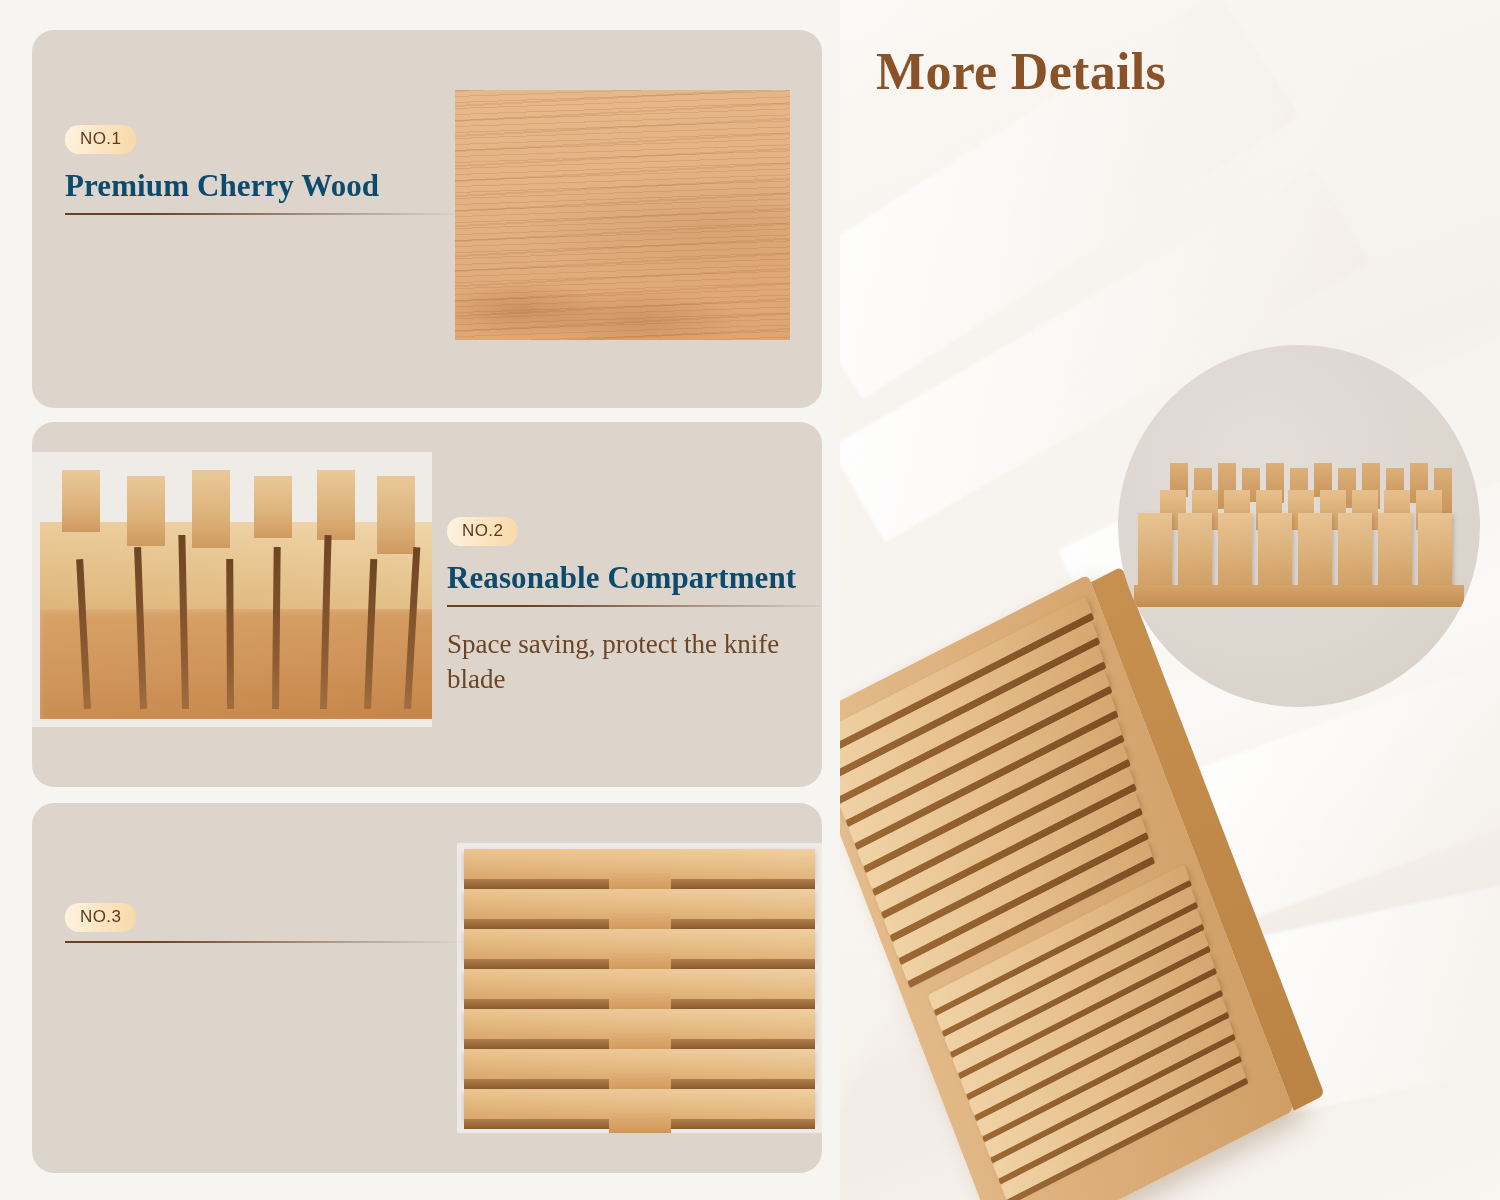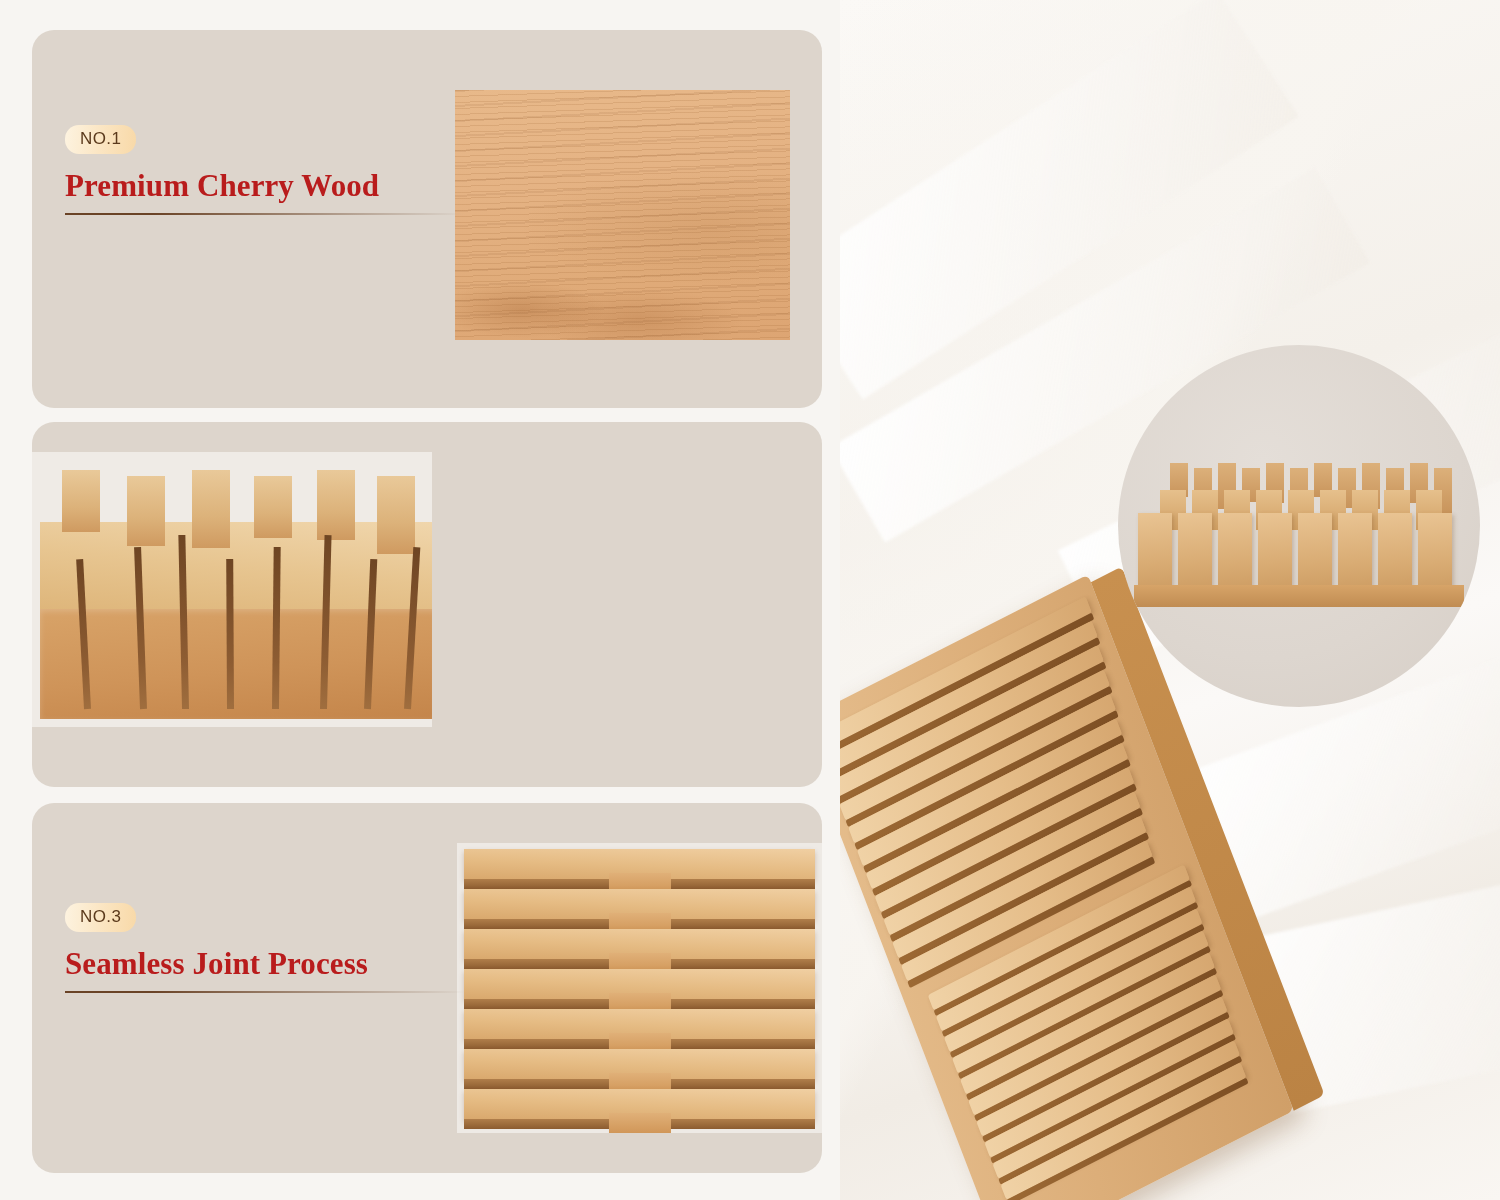--- a/index.html
+++ b/index.html
@@ -42,21 +42,21 @@
     font-family: "Liberation Sans", sans-serif;
     font-size: 17px;
     letter-spacing: .4px;
     line-height: 1.15;
   }
 
   .card-heading {
     margin-top: 14px;
     font-size: 31px;
     font-weight: bold;
-    color: #b91c1c;
+    color: #0c4a6e;
     letter-spacing: .1px;
     white-space: nowrap;
   }
 
   .rule {
     margin-top: 9px;
     height: 2px;
     width: 100%;
     background: linear-gradient(to right, #6a4326 0%, #6a4326 22%, #b6a393 72%, rgba(182,163,147,0) 100%);
   }
@@ -229,20 +229,26 @@
           <div class="cut" style="left: 108px; height: 162px; transform: rotate(-2.1deg);"></div>
           <div class="cut" style="left: 150px; height: 174px; transform: rotate(-1.2deg);"></div>
           <div class="cut" style="left: 195px; height: 150px; transform: rotate(-0.3deg);"></div>
           <div class="cut" style="left: 240px; height: 162px; transform: rotate(0.6deg);"></div>
           <div class="cut" style="left: 288px; height: 174px; transform: rotate(1.5deg);"></div>
           <div class="cut" style="left: 332px; height: 150px; transform: rotate(2.4deg);"></div>
           <div class="cut" style="left: 372px; height: 162px; transform: rotate(3.3deg);"></div>
         </div>
     </div>
 
+    <div class="card-text">
+      <span class="badge">NO.2</span>
+      <div class="card-heading">Reasonable Compartment</div>
+      <div class="rule"></div>
+      <div class="card-body">Space saving, protect the knife blade</div>
+    </div>
   </div>
 
   <div class="card" id="card-3">
 
     <div class="photo" id="photo-joint">
       <div class="joint-scene" id="joint-scene">
           <div class="slat" style="top: 6px; height: 30px;"></div>
           <div class="gap" style="top: 36px; height: 10px;"></div>
           <div class="tenon" style="top: 30px; height: 22px;"></div>
           <div class="slat" style="top: 46px; height: 30px;"></div>
@@ -261,34 +267,34 @@
           <div class="gap" style="top: 236px; height: 10px;"></div>
           <div class="tenon" style="top: 230px; height: 22px;"></div>
           <div class="slat" style="top: 246px; height: 30px;"></div>
           <div class="gap" style="top: 276px; height: 10px;"></div>
           <div class="tenon" style="top: 270px; height: 22px;"></div>
         </div>
     </div>
 
     <div class="card-text">
       <span class="badge">NO.3</span>
-      <div class="card-heading">Seamless Joint Process</div>
       <div class="rule"></div>
     </div>
   </div>
 
   <div id="right-panel">
 
     <div class="drape" style="left:-60px; top:120px; width:520px; height:150px; transform:rotate(-33deg);"></div>
     <div class="drape" style="left:-20px; top:300px; width:560px; height:110px; transform:rotate(-30deg);"></div>
     <div class="drape" style="left:220px; top:430px; width:520px; height:130px; transform:rotate(-26deg);"></div>
     <div class="drape" style="left:350px; top:700px; width:420px; height:160px; transform:rotate(-20deg);"></div>
     <div class="drape" style="left:400px; top:900px; width:400px; height:180px; transform:rotate(-12deg);"></div>
 
     <div id="headline">
+      <div class="title">More Details</div>
     </div>
 
     <div id="circle-inset">
         <div class="row" style="left: 52px; top: 118px; width: 18px; height: 34px; background: linear-gradient(rgb(220, 176, 122), rgb(200, 148, 91));"></div>
         <div class="row" style="left: 76px; top: 123px; width: 18px; height: 40px; background: linear-gradient(rgb(220, 176, 122), rgb(200, 148, 91));"></div>
         <div class="row" style="left: 100px; top: 118px; width: 18px; height: 46px; background: linear-gradient(rgb(220, 176, 122), rgb(200, 148, 91));"></div>
         <div class="row" style="left: 124px; top: 123px; width: 18px; height: 34px; background: linear-gradient(rgb(220, 176, 122), rgb(200, 148, 91));"></div>
         <div class="row" style="left: 148px; top: 118px; width: 18px; height: 40px; background: linear-gradient(rgb(220, 176, 122), rgb(200, 148, 91));"></div>
         <div class="row" style="left: 172px; top: 123px; width: 18px; height: 46px; background: linear-gradient(rgb(220, 176, 122), rgb(200, 148, 91));"></div>
         <div class="row" style="left: 196px; top: 118px; width: 18px; height: 34px; background: linear-gradient(rgb(220, 176, 122), rgb(200, 148, 91));"></div>

